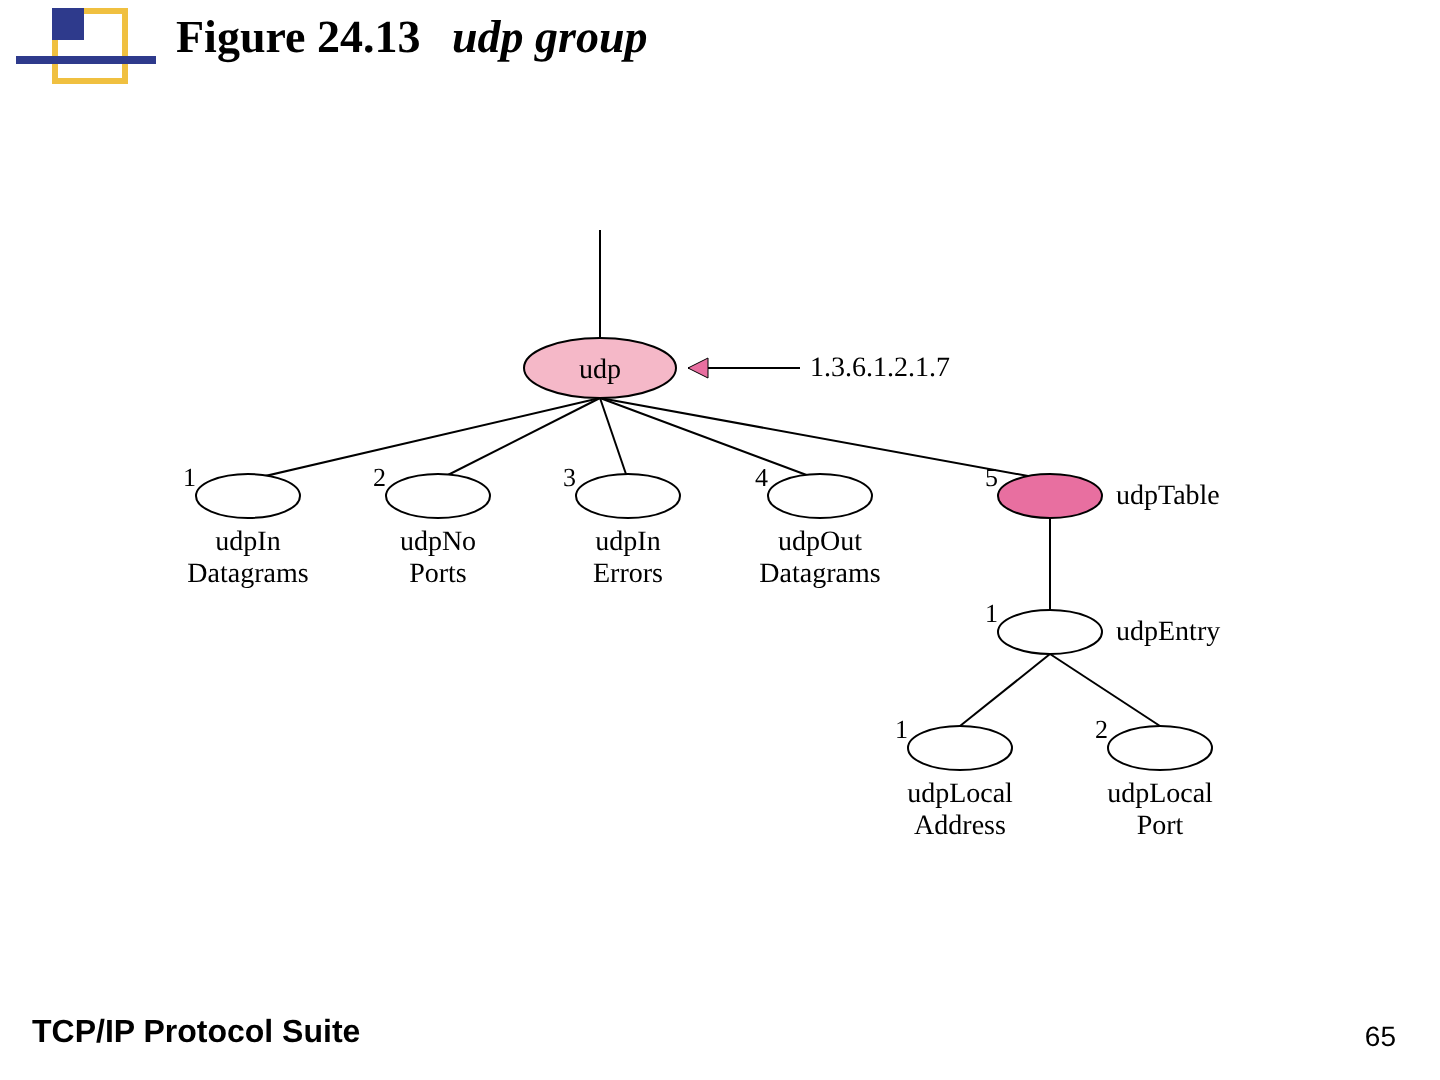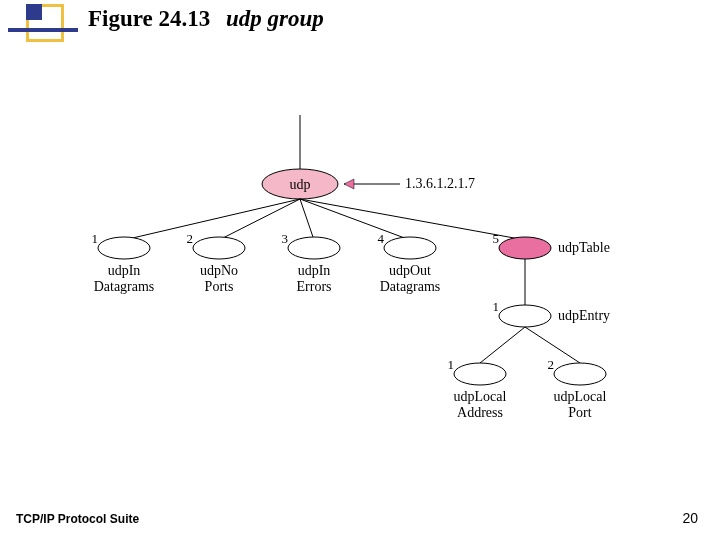--- a/index.html
+++ b/index.html
@@ -53,21 +53,21 @@
     font-size: 23px;
     color: #000;
   }
   .title .figno { font-style: normal; }
   .title .caption { font-style: italic; margin-left: 10px; }
   .footer-left {
     position: absolute;
     left: 16px;
     bottom: 14px;
     font-family: Verdana, Arial, sans-serif;
-    font-size: 12px;
+    font-size: 16px;
     font-weight: bold;
     color: #000;
   }
   .footer-right {
     position: absolute;
     right: 22px;
     bottom: 14px;
     font-family: Arial, sans-serif;
     font-size: 14px;
     color: #000;
@@ -159,13 +159,13 @@
   <text x="480" y="417" text-anchor="middle" class="node-label">Address</text>
 
   <line x1="525" y1="327" x2="580" y2="363" stroke="#000" stroke-width="1"></line>
   <ellipse cx="580" cy="374" rx="26" ry="11" fill="#fff" stroke="#000" stroke-width="1"></ellipse>
   <text x="554" y="369" text-anchor="end" class="node-num">2</text>
   <text x="580" y="401" text-anchor="middle" class="node-label">udpLocal</text>
   <text x="580" y="417" text-anchor="middle" class="node-label">Port</text>
 </svg>
 
 <div class="footer-left">TCP/IP Protocol Suite</div>
-<div class="footer-right">20</div>
+<div class="footer-right">65</div>
 
 </body></html>

